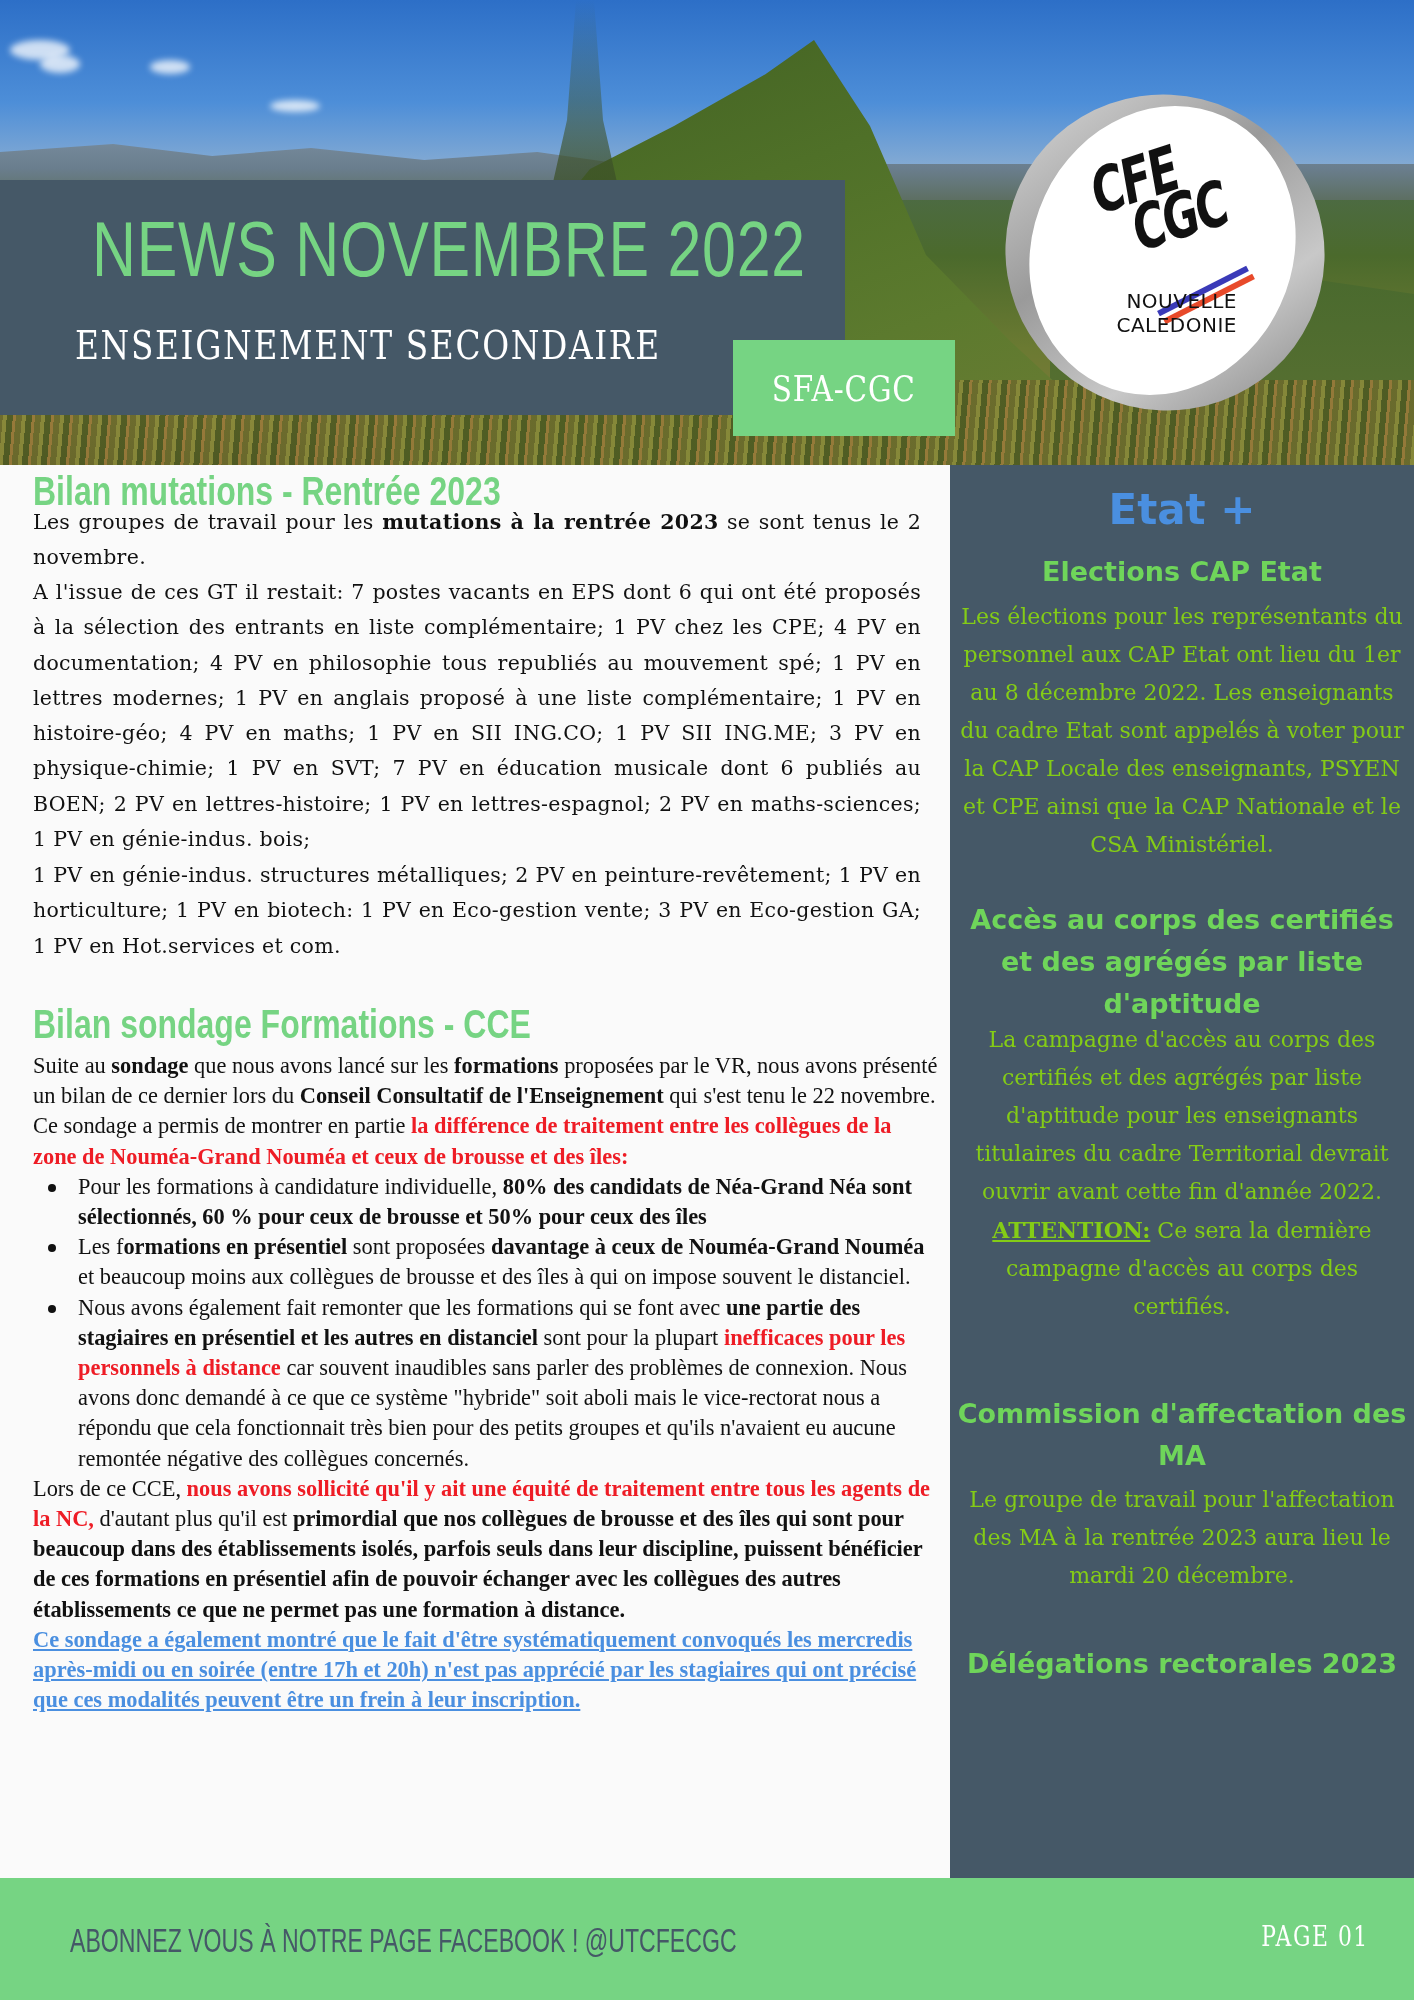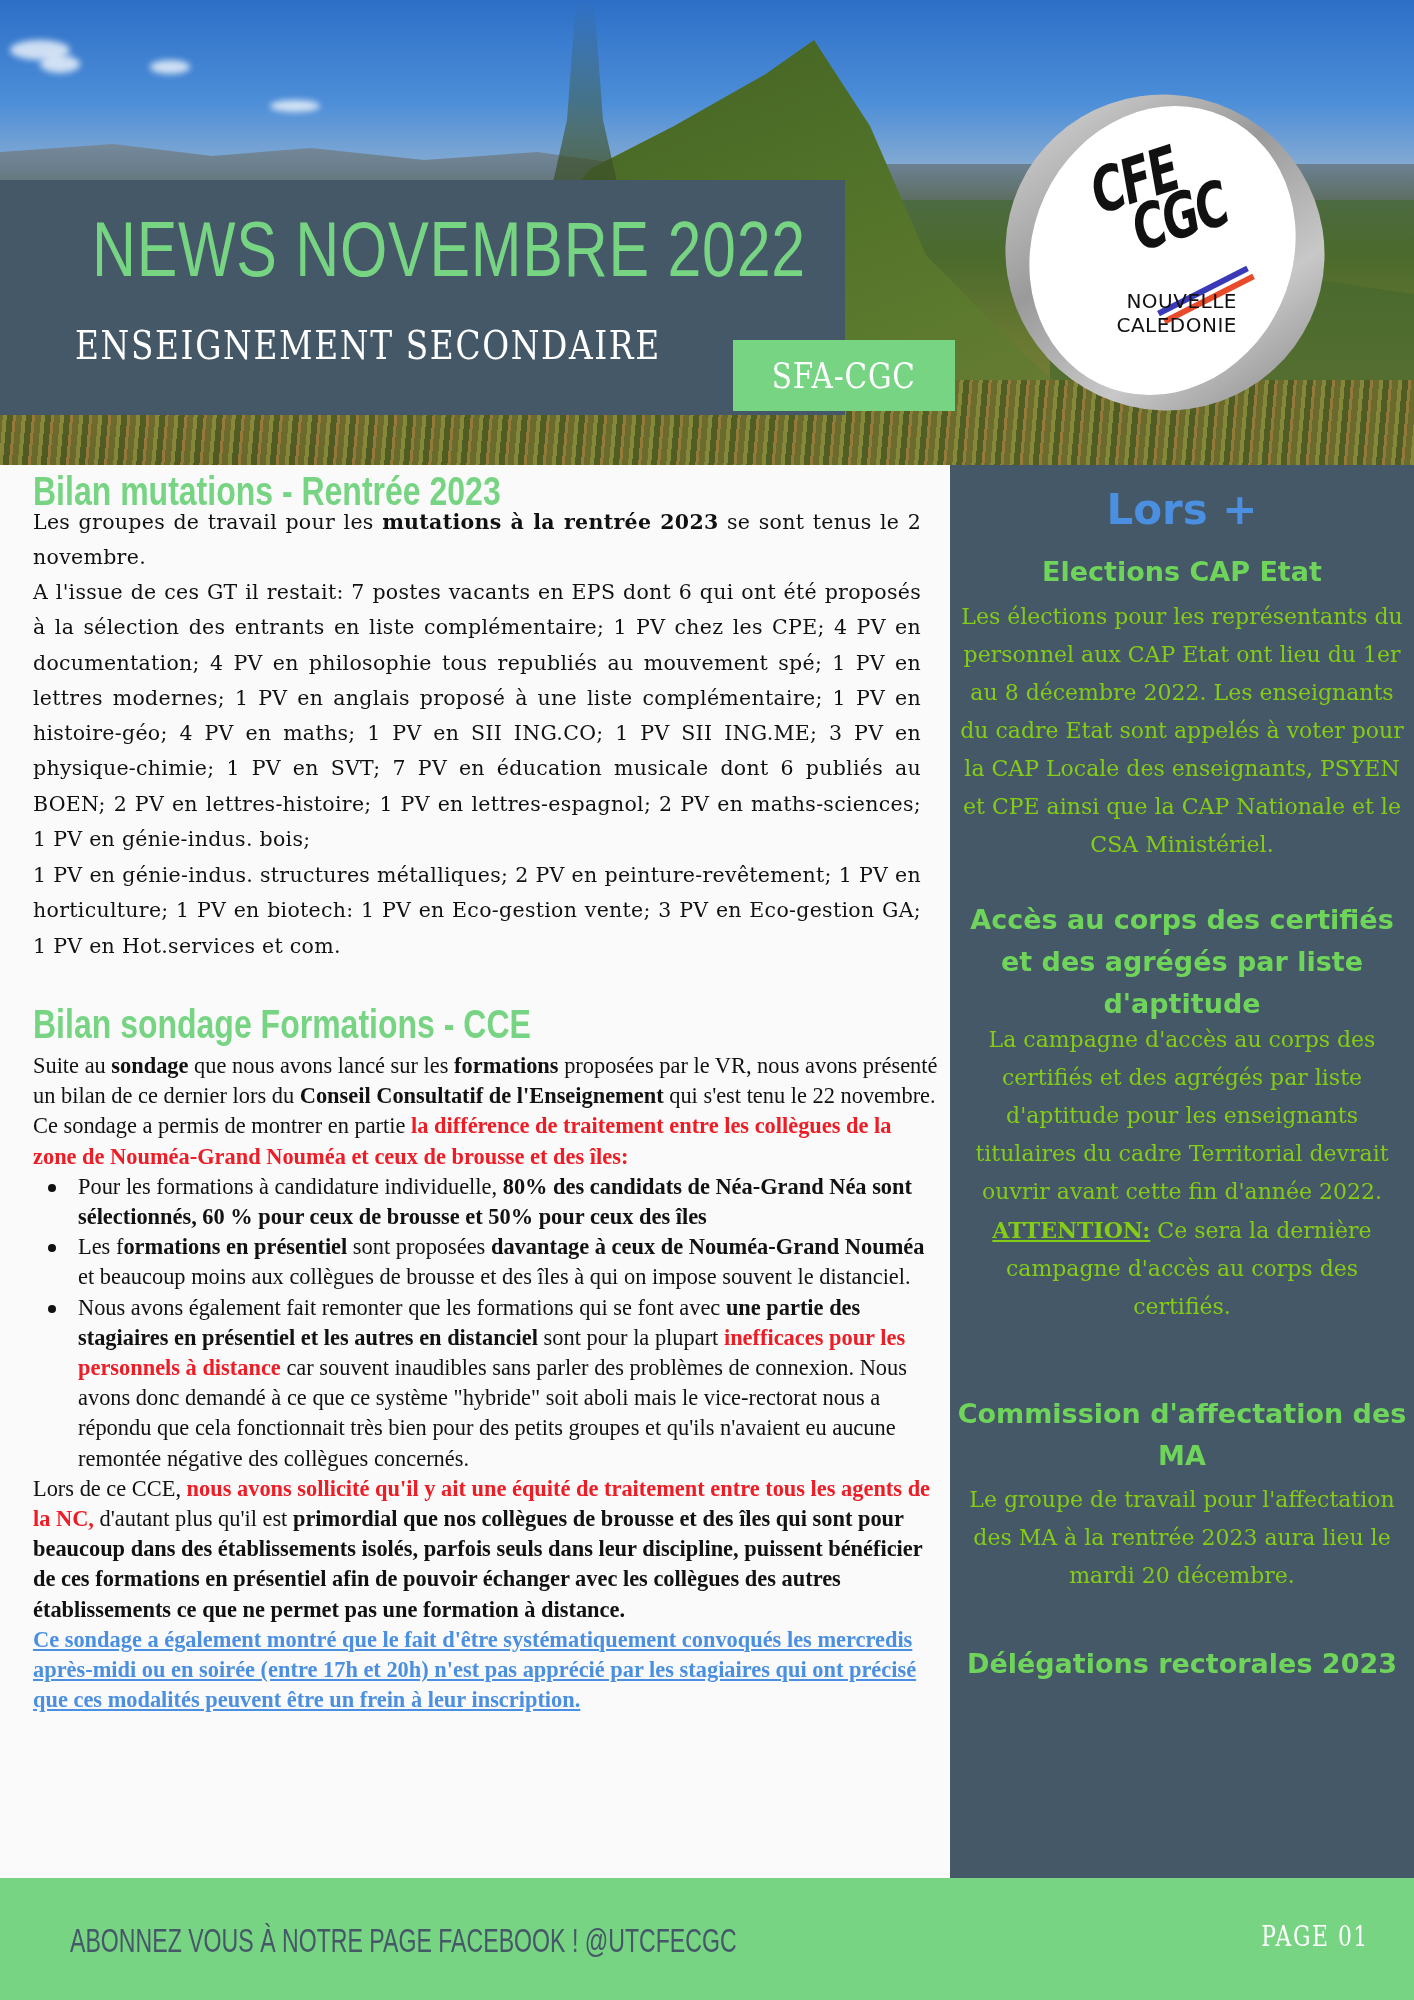--- a/index.html
+++ b/index.html
@@ -27,21 +27,21 @@
     background: linear-gradient(180deg, rgba(70,90,50,0.0) 0%, rgba(60,80,40,0.7) 40%, rgba(50,70,30,0.8) 100%);
     clip-path: polygon(40% 0, 60% 0, 70% 30%, 90% 50%, 70% 70%, 60% 100%, 40% 100%, 30% 70%, 10% 50%, 30% 30%); }
 
   .title-box { position: absolute; left: 0; top: 180px; width: 845px; height: 235px; background: #455867; }
   .title-main { position: absolute; left: 92px; top: 210px; width: 740px;
     font-family: "Liberation Sans", sans-serif; font-size: 78px; color: #76d483;
     transform: scaleX(0.78); transform-origin: left top; white-space: nowrap; letter-spacing: 1px; line-height: 1; }
   .title-sub { position: absolute; left: 75px; top: 322px;
     font-family: "DejaVu Serif", serif; font-size: 40px; color: #ffffff; white-space: nowrap;
     transform: scaleX(0.82); transform-origin: left top; letter-spacing: 2px; font-weight: 300; }
-  .sfa-badge { position: absolute; left: 733px; top: 340px; width: 222px; height: 71px; background: #76d483;
+  .sfa-badge { position: absolute; left: 733px; top: 340px; width: 222px; height: 96px; background: #76d483;
     display: flex; align-items: center; justify-content: center; }
   .sfa-badge span { font-family: "DejaVu Serif", serif; font-size: 36px; color: #ffffff;
     transform: scaleX(0.82); display: inline-block; letter-spacing: 1px; }
 
   .logo { position: absolute; left: 1005px; top: 95px; width: 320px; height: 315px; }
   .logo .rim { position: absolute; inset: 0; border-radius: 50%;
     background: linear-gradient(120deg, #d8d8d8 0%, #9a9a9a 40%, #c8c8c8 70%, #888 100%);
     transform: rotate(25deg); }
   .logo .face { position: absolute; left: 10px; top: 8px; width: 295px; height: 295px; border-radius: 50%;
     background: #ffffff; transform: rotate(25deg) scaleX(0.88); }
@@ -159,21 +159,21 @@
       </li>
     </ul>
     <div>
       <span>Lors  de ce CCE, </span><span class="red">nous avons sollicité qu'il y ait une équité de traitement entre tous les agents de la NC,</span><span> d'autant plus qu'il est </span><b>primordial que nos collègues de brousse et des îles  qui sont pour beaucoup dans des établissements isolés, parfois seuls dans leur discipline, puissent bénéficier de ces formations en présentiel afin de pouvoir échanger avec les collègues des autres établissements ce que ne permet pas une formation à distance.</b>
     </div>
     <div class="blue">Ce sondage a également montré que le fait d'être systématiquement convoqués les mercredis après-midi ou en  soirée (entre 17h et 20h) n'est pas apprécié par les stagiaires qui ont précisé que ces modalités peuvent être un frein à leur inscription.</div>
   </div>
 </div>
 
 <div class="sidebar">
-  <div class="sb-title" style="top:20px;">Lors +</div>
+  <div class="sb-title" style="top:20px;">Etat +</div>
 
   <div class="sb-h" style="top:86px;">Elections CAP Etat</div>
   <div class="sb-p" style="top:133px;">Les élections pour les représentants du personnel aux CAP Etat ont lieu du 1er au 8 décembre 2022. Les enseignants du cadre Etat sont appelés à voter pour la CAP Locale des enseignants, PSYEN et CPE ainsi que la CAP Nationale et le CSA Ministériel.</div>
 
   <div class="sb-h" style="top:434px;">Accès au corps des certifiés et des agrégés par liste d'aptitude</div>
   <div class="sb-p" style="top:556px;">
     <span>La campagne d'accès au corps des certifiés et des agrégés  par liste d'aptitude pour les enseignants titulaires du cadre Territorial devrait ouvrir avant cette fin d'année 2022.</span><br>
     <u>ATTENTION:</u><span> Ce sera la dernière campagne d'accès au corps des certifiés.</span>
   </div>
 

